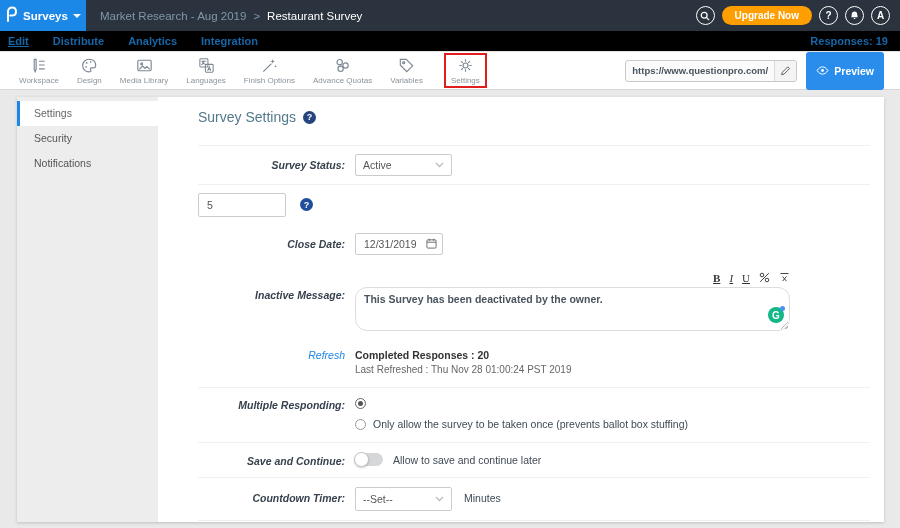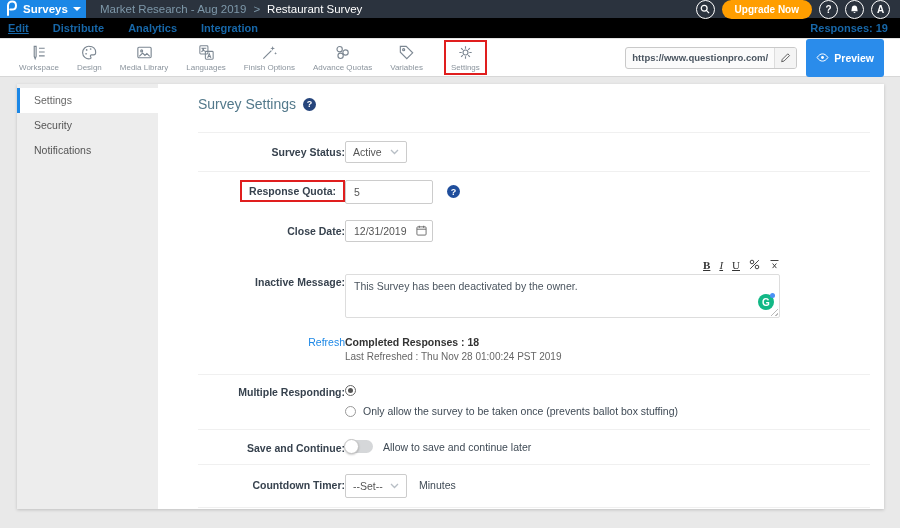--- a/index.html
+++ b/index.html
@@ -1,20 +1,20 @@
 <!DOCTYPE html>
 <html><head>
 <meta charset="utf-8">
 <style>
   * { box-sizing: border-box; margin: 0; padding: 0; }
   html,body { width: 900px; height: 528px; overflow: hidden;
     font-family: "Liberation Sans", sans-serif; background: #e9e9e9; }
 
   
-  .topbar { height: 18px; background: #2b333e; display: flex; }
+  .topbar { height: 31px; background: #2b333e; display: flex; }
   .logo-block { width: 86px; height: 100%; background: #1b87e6; display: flex;
     align-items: center; justify-content: center; gap: 5px; cursor: pointer; }
   .logo-p { color: #fff; font-weight: bold; font-size: 13px; }
   .product-label { color: #fff; font-size: 11.5px; font-weight: 600; }
   .caret-down { width: 0; height: 0; border-left: 4px solid transparent;
     border-right: 4px solid transparent; border-top: 4px solid #fff; }
   .breadcrumb { margin-left: 14px; font-size: 11.5px; display: flex; gap: 7px; align-items: center; }
   .bc-parent { color: #7e98a9; cursor: pointer; }
   .bc-sep { color: #7e98a9; }
   .bc-current { color: #fff; }
@@ -64,47 +64,47 @@
   .content { flex: 1; padding: 12px 14px 0 40px; overflow: hidden; }
   .panel-title-row { display: flex; align-items: center; gap: 7px; margin-bottom: 20px; }
   .panel-title { font-size: 14px; color: #53798b; }
   .help-dot { width: 13px; height: 13px; border-radius: 50%; background: #26457c; color: #fff;
     font-size: 9px; font-weight: bold; display: inline-flex; align-items: center;
     justify-content: center; cursor: pointer; flex-shrink: 0; }
 
   .rows { border-top: 1px solid #f0f0f0; }
   .form-row { display: flex; align-items: flex-start; padding: 8px 0; font-size: 10.5px; }
   .form-row.sep { border-bottom: 1px solid #f0f0f0; }
-  .form-label { width: 147px; flex-shrink: 0; text-align: center; 
-    font-weight: bold; color: #37424e; padding-top: 5px; display: flex; justify-content: flex-end; }
+  .form-label { width: 147px; flex-shrink: 0; text-align: center; margin-right: 10px;
+    font-weight: bold; color: #37424e; padding-top: 5px; display: flex; justify-content: flex-end; font-style: italic; }
   .red-box { border: 2px solid #e01e1e; padding: 3px 7px; }
 
-  .select-box { width: 62px; height: 22px; border: 1px solid #ccc; border-radius: 2px;
+  .select-box { width: 97px; height: 22px; border: 1px solid #ccc; border-radius: 2px;
     background: #fff; display: flex; align-items: center; justify-content: space-between;
     padding: 0 7px; color: #555; cursor: pointer; }
   .text-input { height: 24px; border: 1px solid #ccc; border-radius: 2px; padding: 0 8px;
     font-size: 10.5px; color: #555; font-family: "Liberation Sans", sans-serif; }
   .quota-input { width: 88px; }
   .date-wrap { position: relative; width: 88px; }
   .date-input { width: 88px; height: 22px; }
   .date-icon { position: absolute; right: 6px; top: 5px; cursor: pointer; }
   .inline-help { margin-left: 14px; margin-top: 5px; background: #1f4e9c; }
 
   .editor { width: 435px; }
   .editor-toolbar { display: flex; justify-content: flex-end; align-items: center; gap: 9px;
     height: 14px; margin-bottom: 2px; }
   .ed-btn { font-family: "Liberation Serif", serif; font-size: 11px; color: #333;
     cursor: pointer; line-height: 1; }
   .ed-bold { font-weight: bold; text-decoration: underline; }
   .ed-italic { font-style: italic; text-decoration: underline; }
   .ed-underline { text-decoration: underline; }
   .textarea-wrap { position: relative; }
-  .msg-textarea { width: 435px; height: 44px; border: 1px solid #ddd; border-radius: 2px;
+  .msg-textarea { width: 435px; height: 44px; border: 1px solid #ddd; border-radius: 12px;
     padding: 5px 8px; font-size: 10.5px; color: #4a545e; resize: none;
-    font-family: "Liberation Sans", sans-serif; }
+    font-family: "Liberation Sans", sans-serif; font-weight: bold; }
   .grammarly { position: absolute; right: 6px; bottom: 10px; width: 16px; height: 16px;
     border-radius: 50%; background: #12b886; color: #fff; font-size: 10px; font-weight: bold;
     display: flex; align-items: center; justify-content: center; cursor: pointer; }
   .grammarly-dot { position: absolute; top: -1px; right: -1px; width: 5px; height: 5px;
     border-radius: 50%; background: #4a90f5; }
   .resize-handle { position: absolute; right: 2px; bottom: 4px; width: 8px; height: 8px;
     clip-path: polygon(100% 0, 100% 100%, 0 100%);
     background: repeating-linear-gradient(135deg, #bbb 0 1px, transparent 1px 3px); cursor: nwse-resize; }
 
   .refresh-link { color: #1b87e6; font-weight: normal; cursor: pointer; padding-top: 0; }
@@ -276,23 +276,20 @@
           <span class="form-label">Survey Status:</span>
           <div class="select-box">
             <span>Active</span>
             <svg width="9" height="6" viewBox="0 0 9 6">
                 <path d="M1 1l3.5 3.5L8 1" stroke="#b7bec5" stroke-width="1.3" fill="none"></path>
               </svg>
           </div>
         </div>
 
         <div class="form-row">
-          <span class="form-label" style="padding-top:0;">
-            <span class="red-box">Response Quota:</span>
-          </span>
           <input class="text-input quota-input" value="5" style="">
           <span class="help-dot inline-help">?</span>
         </div>
 
         <div class="form-row">
           <span class="form-label">Close Date:</span>
           <span class="date-wrap">
             <input class="text-input date-input" value="12/31/2019" style="">
             <span class="date-icon">
               <svg width="11" height="11" viewBox="0 0 12 12">
@@ -330,21 +327,21 @@
                   <span class="grammarly-dot"></span>
                 </span>
               <span class="resize-handle"></span>
             </div>
           </div>
         </div>
 
         <div class="form-row sep" style="padding-bottom:12px;">
           <span class="form-label refresh-link">Refresh</span>
           <div class="refresh-info">
-            <div class="completed">Completed Responses : 18</div>
+            <div class="completed">Completed Responses : 20</div>
             <div class="last">Last Refreshed : Thu Nov 28 01:00:24 PST 2019</div>
           </div>
         </div>
 
         <div class="form-row sep" style="padding:10px 0 12px;">
           <span class="form-label" style="padding-top:1px;">Multiple Responding:</span>
           <div class="radio-group" style="padding-top:0;">
             <label class="radio-option">
               <span class="radio selected"></span>
             </label>

